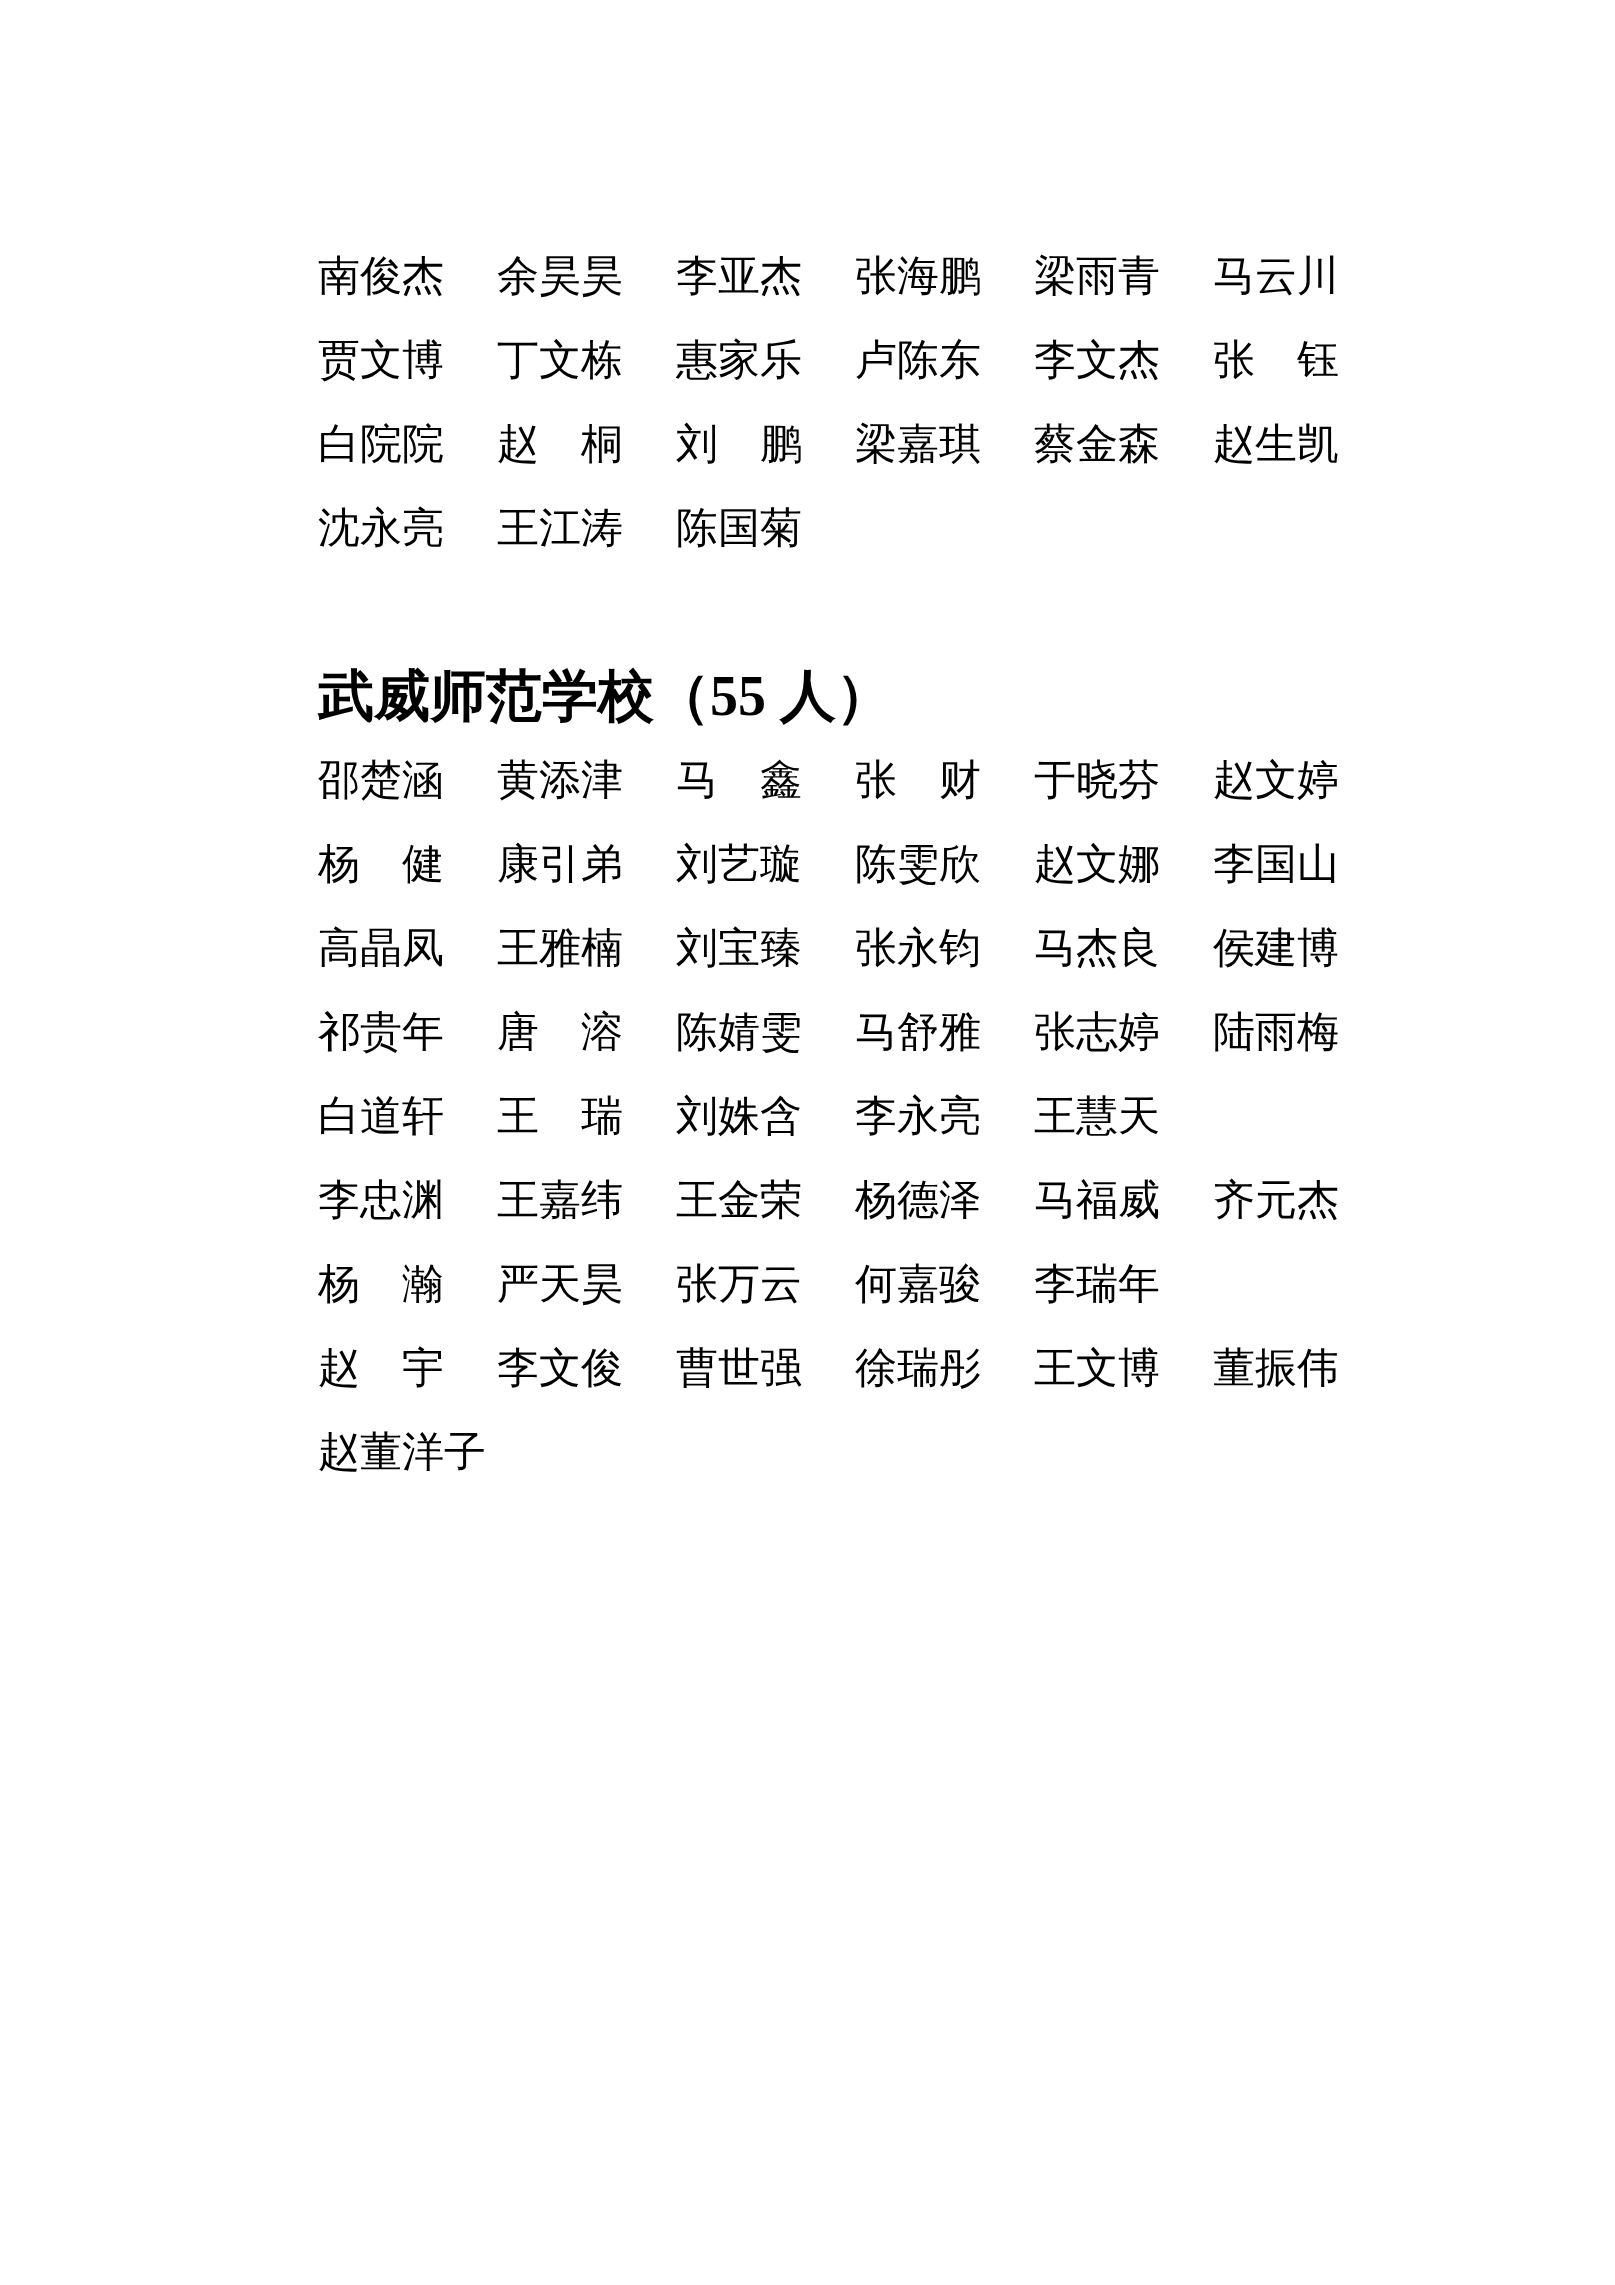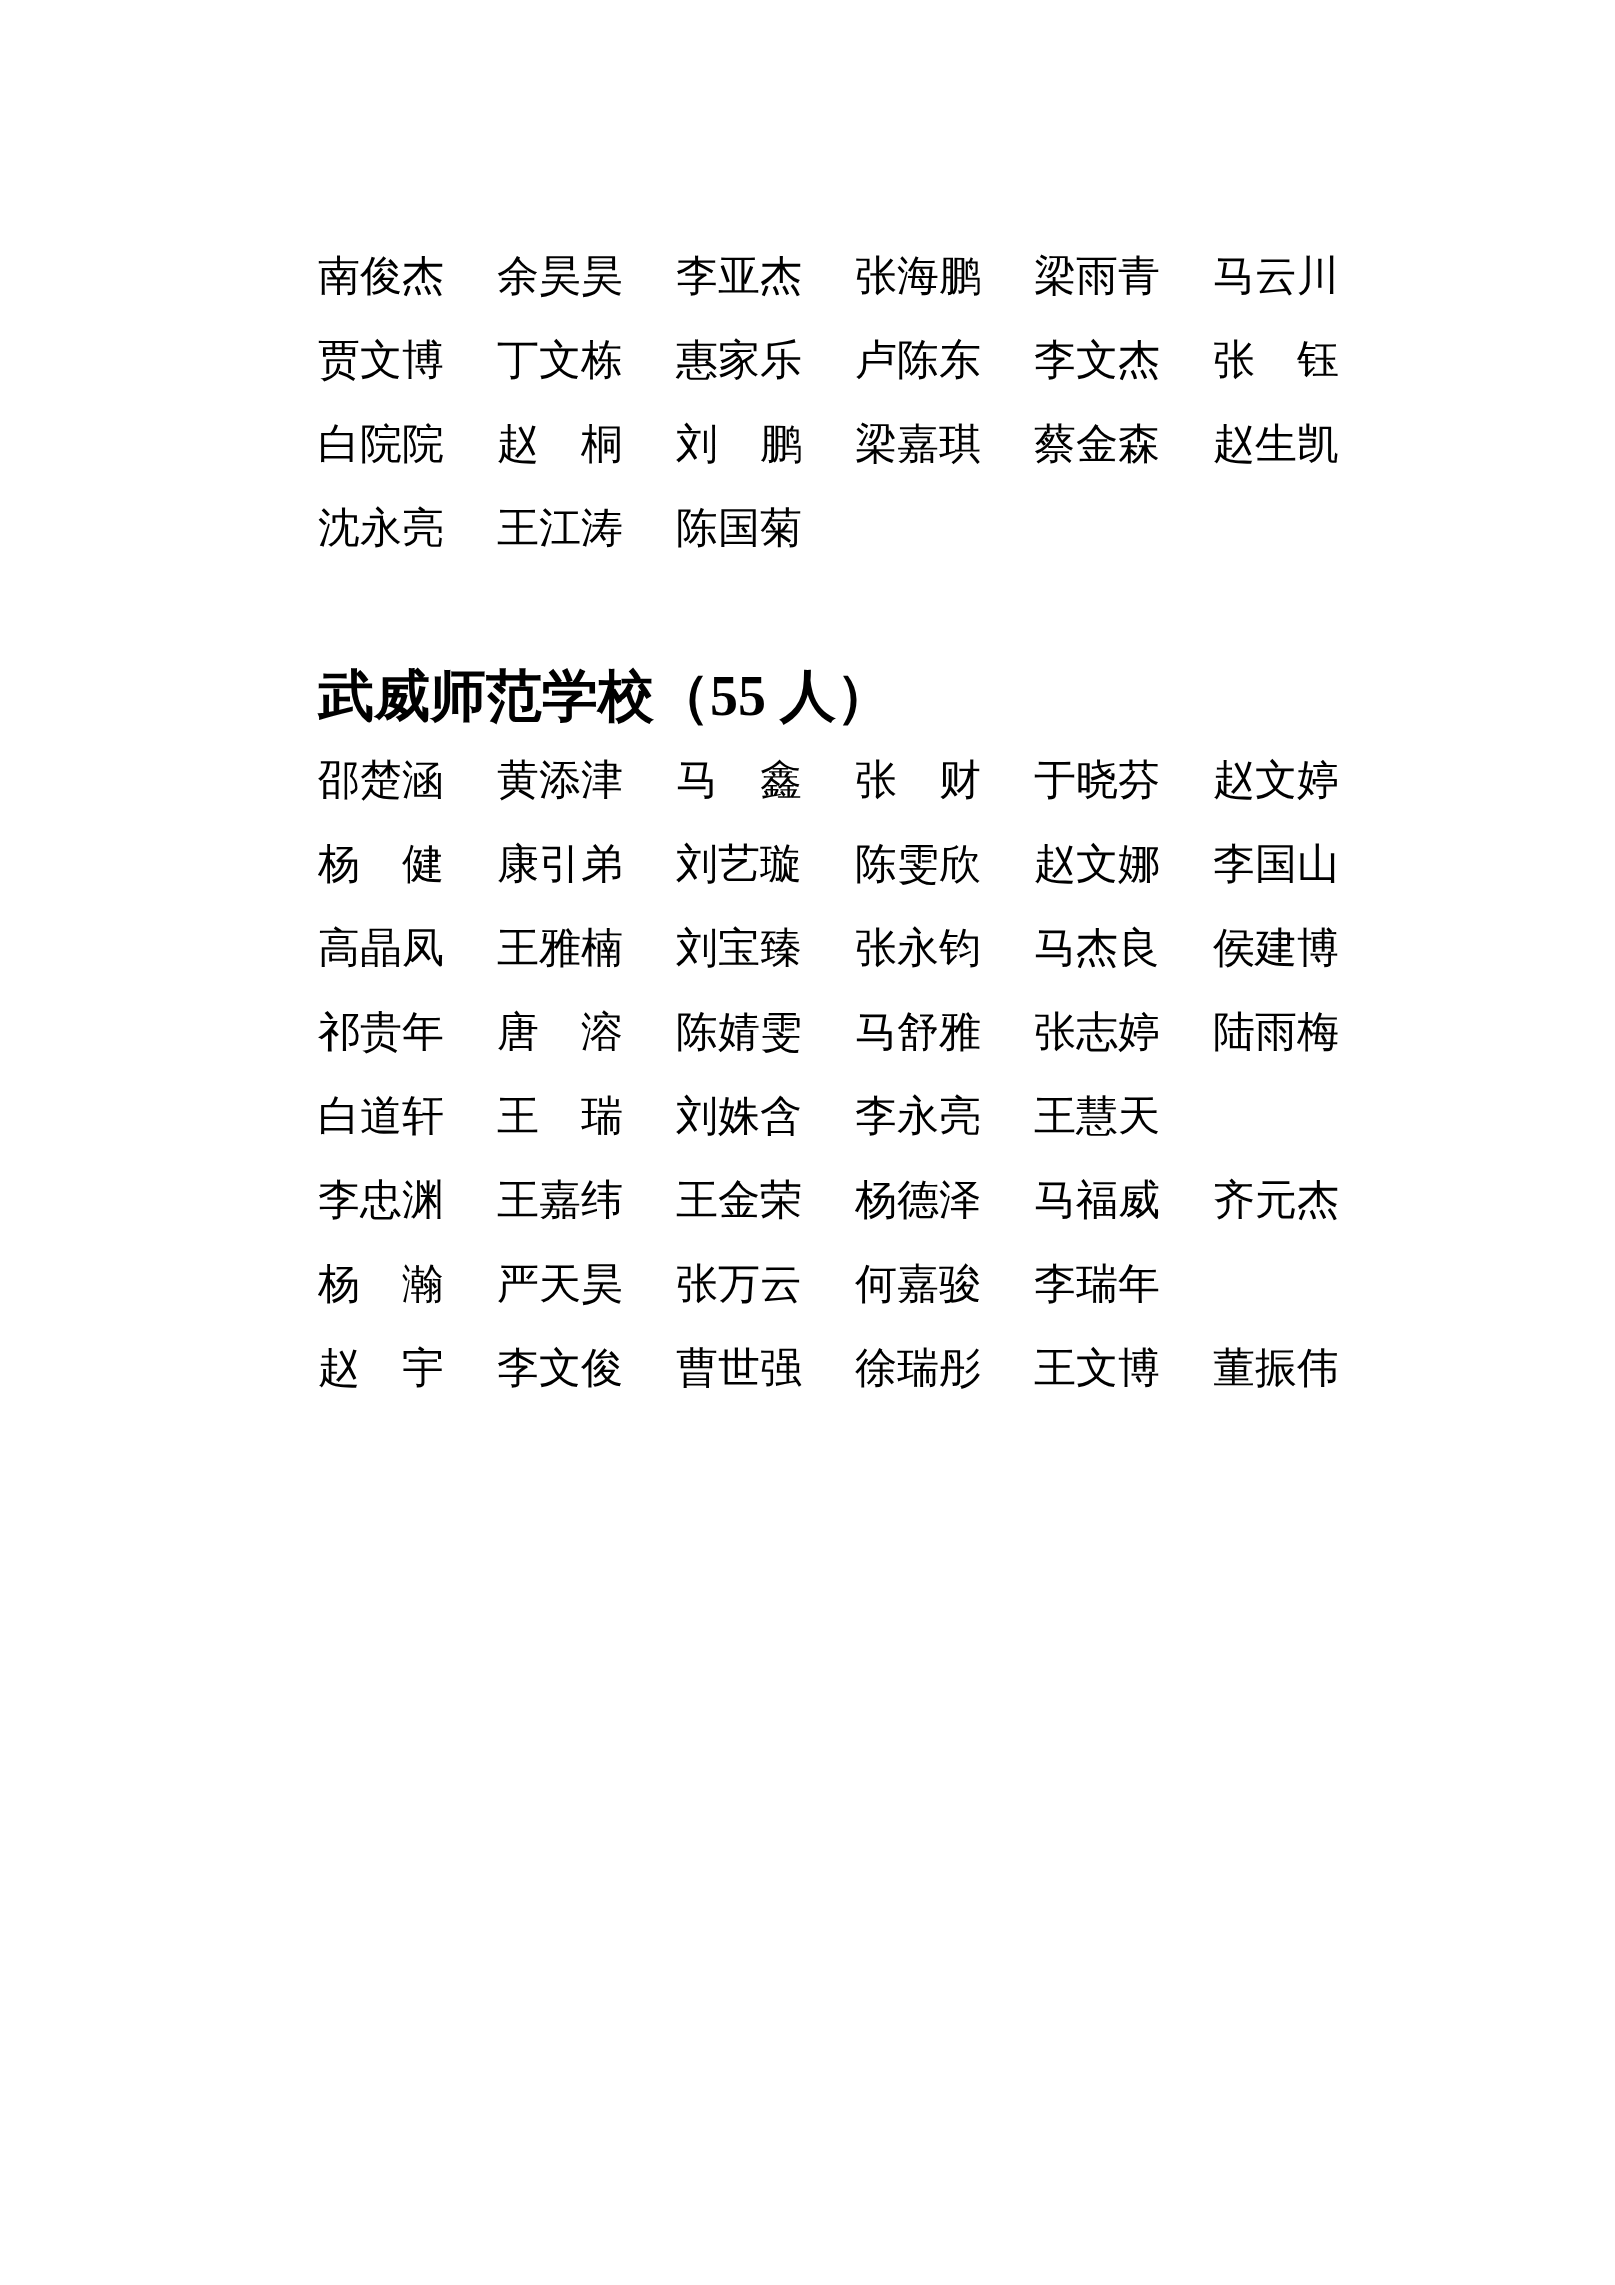--- a/index.html
+++ b/index.html
@@ -146,17 +146,20 @@
           <span class="name-cell">李瑞年</span>
         </div>
         <div class="name-row">
           <span class="name-cell">赵　宇</span>
           <span class="name-cell">李文俊</span>
           <span class="name-cell">曹世强</span>
           <span class="name-cell">徐瑞彤</span>
           <span class="name-cell">王文博</span>
           <span class="name-cell">董振伟</span>
         </div>
+        <div class="name-row">
+          <span class="name-cell">赵董洋子</span>
+        </div>
       </div>
 
   </div>
 </div>
 
 
 </body></html>

